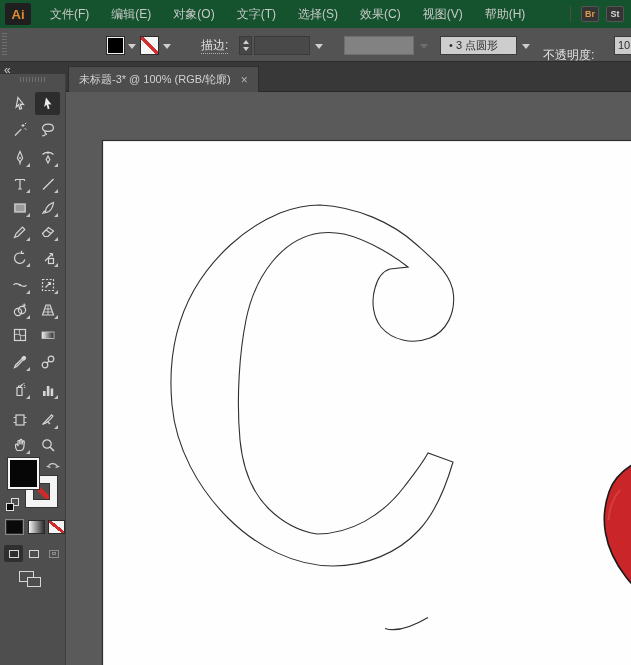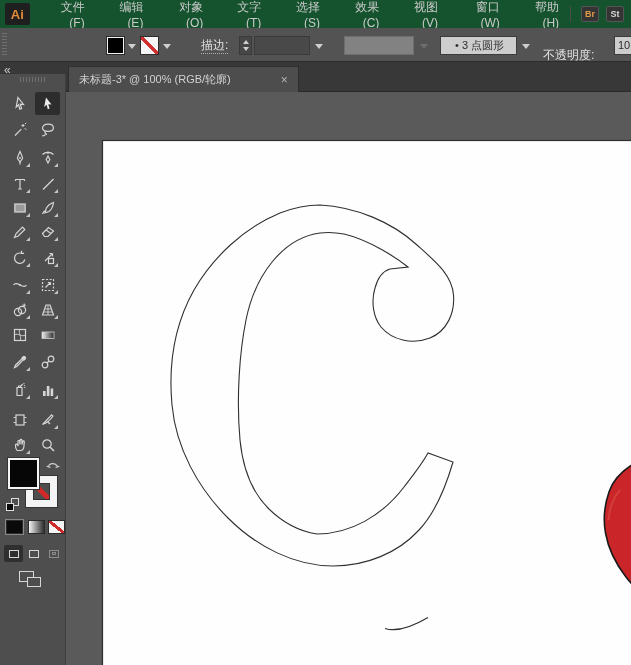--- a/index.html
+++ b/index.html
@@ -28,28 +28,28 @@
   .dd-arrow{position:absolute;width:0;height:0;border-left:4px solid transparent;border-right:4px solid transparent;border-top:5px solid #cfcfcf;}
   .dd-dim{border-top-color:#6d6d6d;}
   .lbl-underline{border-bottom:1px dotted #b0b0b0;padding-bottom:1px;}
   .cb-stroke-label{position:absolute;left:201px;top:9px;}
   .stepper{position:absolute;left:239px;top:8px;width:13px;height:19px;background:#474747;border:1px solid #3a3a3a;display:flex;flex-direction:column;align-items:center;justify-content:center;gap:3px;}
   .step-up{width:0;height:0;border-left:3px solid transparent;border-right:3px solid transparent;border-bottom:4px solid #cfcfcf;}
   .step-dn{width:0;height:0;border-left:3px solid transparent;border-right:3px solid transparent;border-top:4px solid #cfcfcf;}
   .cb-field{position:absolute;top:8px;height:19px;background:#494949;border:1px solid #3b3b3b;}
   .f-strokew{left:254px;width:56px;}
   .f-profile{left:344px;width:70px;background:#828282;border-color:#6e6e6e;}
-  .f-brush{left:440px;width:77px;background:#cdcdcd;color:#2d2d2d;font-size:11px;line-height:17px;padding-left:14px;}
+  .f-brush{left:440px;width:77px;background:#cdcdcd;color:#2d2d2d;font-size:11px;line-height:17px;padding-left:8px;}
   .f-opacity{left:614px;width:40px;background:#cdcdcd;color:#2d2d2d;font-size:11px;line-height:17px;padding-left:3px;}
   .cb-opacity-label{position:absolute;left:543px;top:19px;}
 
   
   .tabbar{position:absolute;left:0;top:62px;width:631px;height:30px;background:#383838;border-bottom:1px solid #2a2a2a;}
   .collapse-btn{position:absolute;left:4px;top:1px;color:#c9c9c9;font-size:12px;}
-  .doc-tab{position:absolute;left:68px;top:4px;height:26px;background:#4d4d4d;border:1px solid #2e2e2e;border-bottom:none;display:flex;align-items:center;padding:0 10px;color:#d2d2d2;font-size:11px;gap:40px;}
+  .doc-tab{position:absolute;left:68px;top:4px;height:26px;background:#4d4d4d;border:1px solid #2e2e2e;border-bottom:none;display:flex;align-items:center;padding:0 10px;color:#d2d2d2;font-size:11px;}
   .tab-close{margin-left:10px;color:#b5b5b5;font-size:12px;}
 
   
   .toolpanel{position:absolute;left:0;top:74px;width:66px;height:591px;background:#4e4e4e;border-right:1px solid #3e3e3e;z-index:5;}
   .tp-grip{position:absolute;left:20px;top:3px;width:26px;height:5px;background:repeating-linear-gradient(to right,#707070 0 1px,transparent 1px 3px);}
   .tool{position:absolute;width:25px;height:23px;display:flex;align-items:center;justify-content:center;border-radius:2px;}
   .tool.active{background:#2d2d2d;}
   .tool.flyout::after{content:"";position:absolute;right:2px;bottom:2px;width:0;height:0;border-style:solid;border-width:0 0 4px 4px;border-color:transparent transparent #c4c4c4 transparent;}
   .tool svg{display:block;}
   
@@ -89,21 +89,20 @@
   <div class="menubar">
     <div class="ai-logo">Ai</div>
     <div class="menu-items" id="menu-items">
         <div class="menu-item">文件(F)</div>
         <div class="menu-item">编辑(E)</div>
         <div class="menu-item">对象(O)</div>
         <div class="menu-item">文字(T)</div>
         <div class="menu-item">选择(S)</div>
         <div class="menu-item">效果(C)</div>
         <div class="menu-item">视图(V)</div>
-        <div class="menu-item">窗口(W)</div>
         <div class="menu-item">帮助(H)</div>
       </div>
     <div class="mb-spacer"></div>
     <div class="mb-sep"></div>
     <div class="mb-badge badge-br">Br</div>
     <div class="mb-badge badge-st">St</div>
   </div>
 
   <div class="controlbar">
     <div class="cb-grip"></div>

